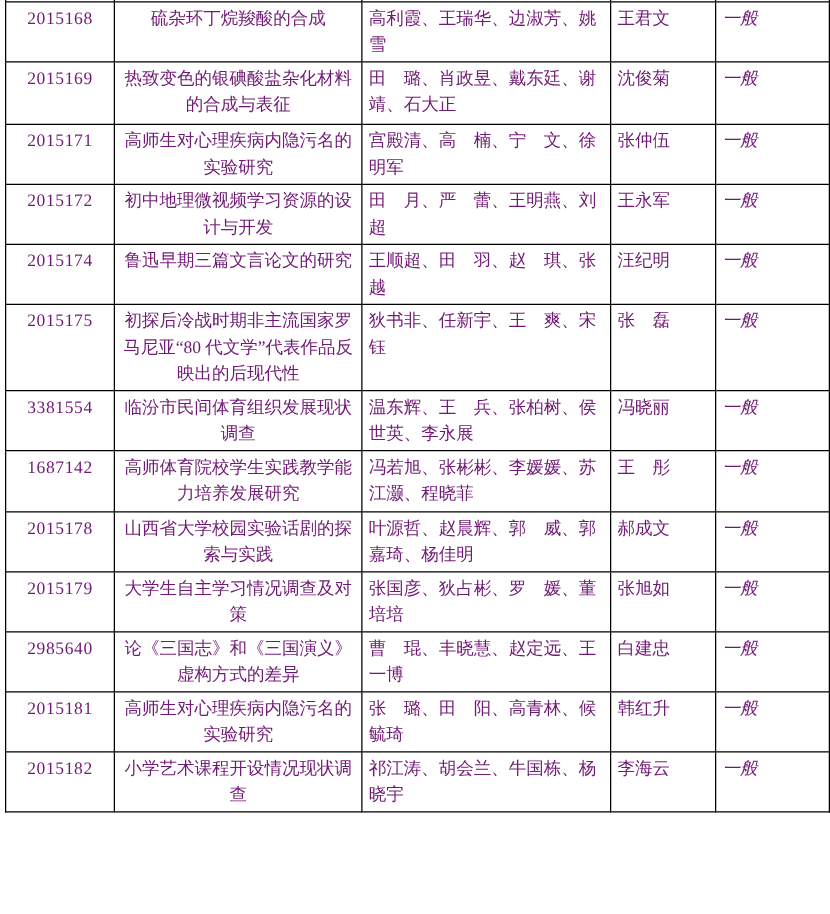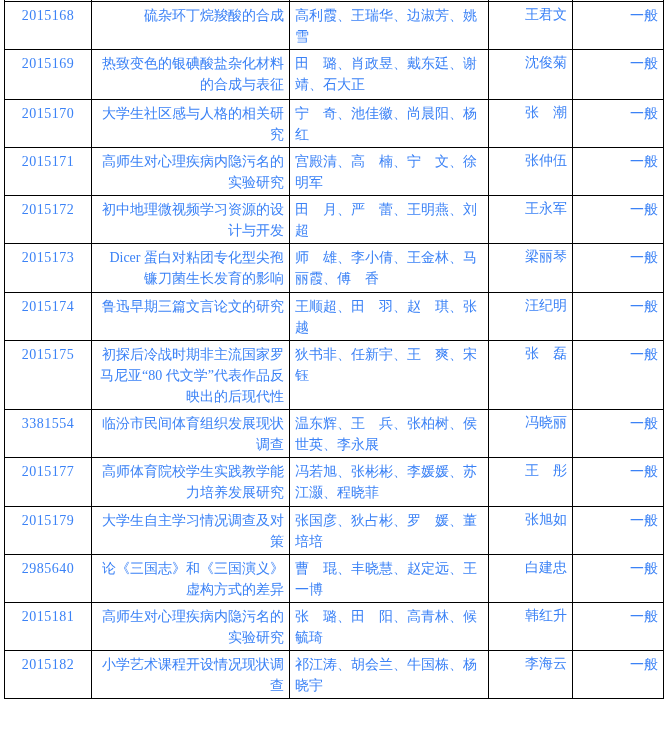--- a/index.html
+++ b/index.html
@@ -7,21 +7,21 @@
     padding: 0;
     background: #ffffff;
   }
   .page {
     position: relative;
     width: 664px;
     height: 731px;
     background: #ffffff;
     overflow: hidden;
     font-family: "Liberation Serif", "DejaVu Serif", serif;
-    color: #3b82f6;
+    color: #701a75;
   }
   table.projects {
     position: absolute;
     left: 4px;
     top: 0;
     width: 659px;
     border-collapse: collapse;
     table-layout: fixed;
   }
   table.projects td {
@@ -36,24 +36,24 @@
   
   tr.sliver-top td {
     border-top: none;
     padding: 0;
     height: 1px;
   }
   td.c-id {
     text-align: center;
     letter-spacing: 0.5px;
   }
-  td.c-title { text-align: right; }
+  td.c-title { text-align: center; }
   td.c-part  { text-align: left; }
-  td.c-adv   { text-align: right; font-family: Liberation Mono, monospace; }
-  td.c-lvl   { text-align: right; }
+  td.c-adv   { text-align: left; }
+  td.c-lvl   { text-align: left; font-style: italic; }
 </style>
 </head>
 <body>
 
 <div class="page">
   <table class="projects">
     <colgroup>
       <col style="width:87px">
       <col style="width:198px">
       <col style="width:199px">
@@ -78,51 +78,37 @@
       </tr>
 
       <tr style="height:50px">
         <td class="c-id">2015169</td>
         <td class="c-title">热致变色的银碘酸盐杂化材料的合成与表征</td>
         <td class="c-part">田　璐、肖政昱、戴东廷、谢靖、石大正</td>
         <td class="c-adv">沈俊菊</td>
         <td class="c-lvl">一般</td>
       </tr>
 
-      <tr style="height:46px">
-        <td class="c-id">2015170</td>
-        <td class="c-title">大学生社区感与人格的相关研究</td>
-        <td class="c-part">宁　奇、池佳徽、尚晨阳、杨红</td>
-        <td class="c-adv">张　潮</td>
-        <td class="c-lvl">一般</td>
-      </tr>
 
       <tr style="height:48px">
         <td class="c-id">2015171</td>
         <td class="c-title">高师生对心理疾病内隐污名的实验研究</td>
         <td class="c-part">宫殿清、高　楠、宁　文、徐明军</td>
         <td class="c-adv">张仲伍</td>
         <td class="c-lvl">一般</td>
       </tr>
 
       <tr style="height:46px">
         <td class="c-id">2015172</td>
         <td class="c-title">初中地理微视频学习资源的设计与开发</td>
         <td class="c-part">田　月、严　蕾、王明燕、刘超</td>
         <td class="c-adv">王永军</td>
         <td class="c-lvl">一般</td>
       </tr>
 
-      <tr style="height:49px">
-        <td class="c-id">2015173</td>
-        <td class="c-title">Dicer 蛋白对粘团专化型尖孢镰刀菌生长发育的影响</td>
-        <td class="c-part">师　雄、李小倩、王金林、马丽霞、傅　香</td>
-        <td class="c-adv">梁丽琴</td>
-        <td class="c-lvl">一般</td>
-      </tr>
 
       <tr style="height:47px">
         <td class="c-id">2015174</td>
         <td class="c-title">鲁迅早期三篇文言论文的研究</td>
         <td class="c-part">王顺超、田　羽、赵　琪、张越</td>
         <td class="c-adv">汪纪明</td>
         <td class="c-lvl">一般</td>
       </tr>
 
       <tr style="height:65px">
@@ -135,27 +121,34 @@
 
       <tr style="height:42px">
         <td class="c-id">3381554</td>
         <td class="c-title">临汾市民间体育组织发展现状调查</td>
         <td class="c-part">温东辉、王　兵、张柏树、侯世英、李永展</td>
         <td class="c-adv">冯晓丽</td>
         <td class="c-lvl">一般</td>
       </tr>
 
       <tr style="height:49px">
-        <td class="c-id">2015177</td>
+        <td class="c-id">1687142</td>
         <td class="c-title">高师体育院校学生实践教学能力培养发展研究</td>
         <td class="c-part">冯若旭、张彬彬、李媛媛、苏江灏、程晓菲</td>
         <td class="c-adv">王　彤</td>
         <td class="c-lvl">一般</td>
       </tr>
 
+      <tr style="height:47px">
+        <td class="c-id">2015178</td>
+        <td class="c-title">山西省大学校园实验话剧的探索与实践</td>
+        <td class="c-part">叶源哲、赵晨辉、郭　威、郭嘉琦、杨佳明</td>
+        <td class="c-adv">郝成文</td>
+        <td class="c-lvl">一般</td>
+      </tr>
 
       <tr style="height:31px">
         <td class="c-id">2015179</td>
         <td class="c-title">大学生自主学习情况调查及对策</td>
         <td class="c-part">张国彦、狄占彬、罗　媛、董培培</td>
         <td class="c-adv">张旭如</td>
         <td class="c-lvl">一般</td>
       </tr>
 
       <tr style="height:47px">

